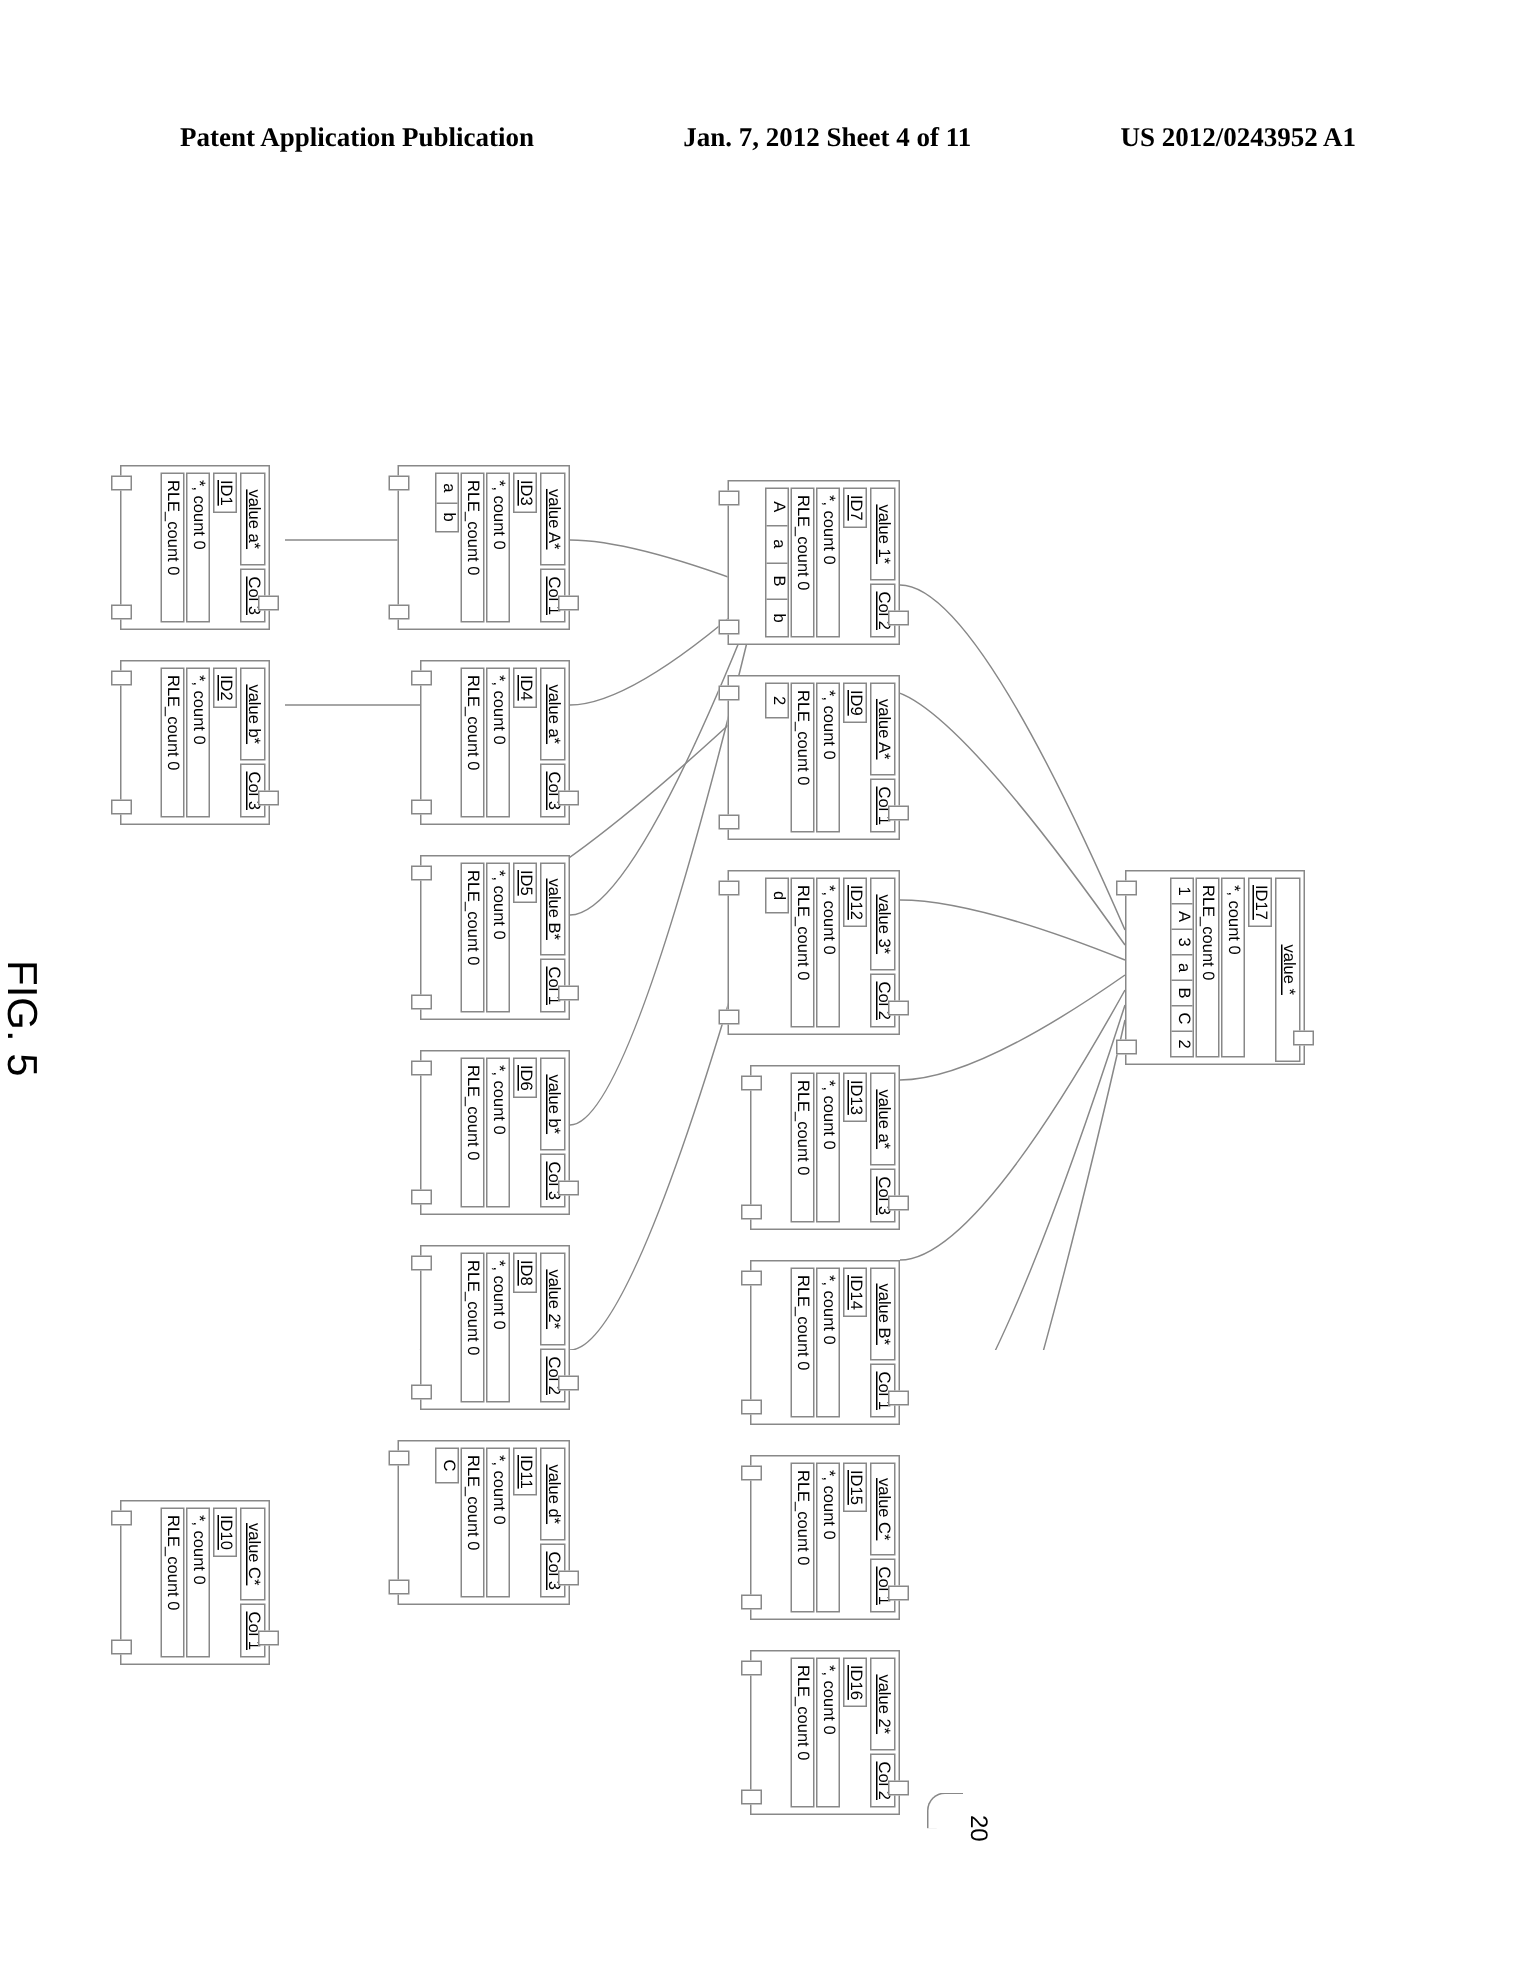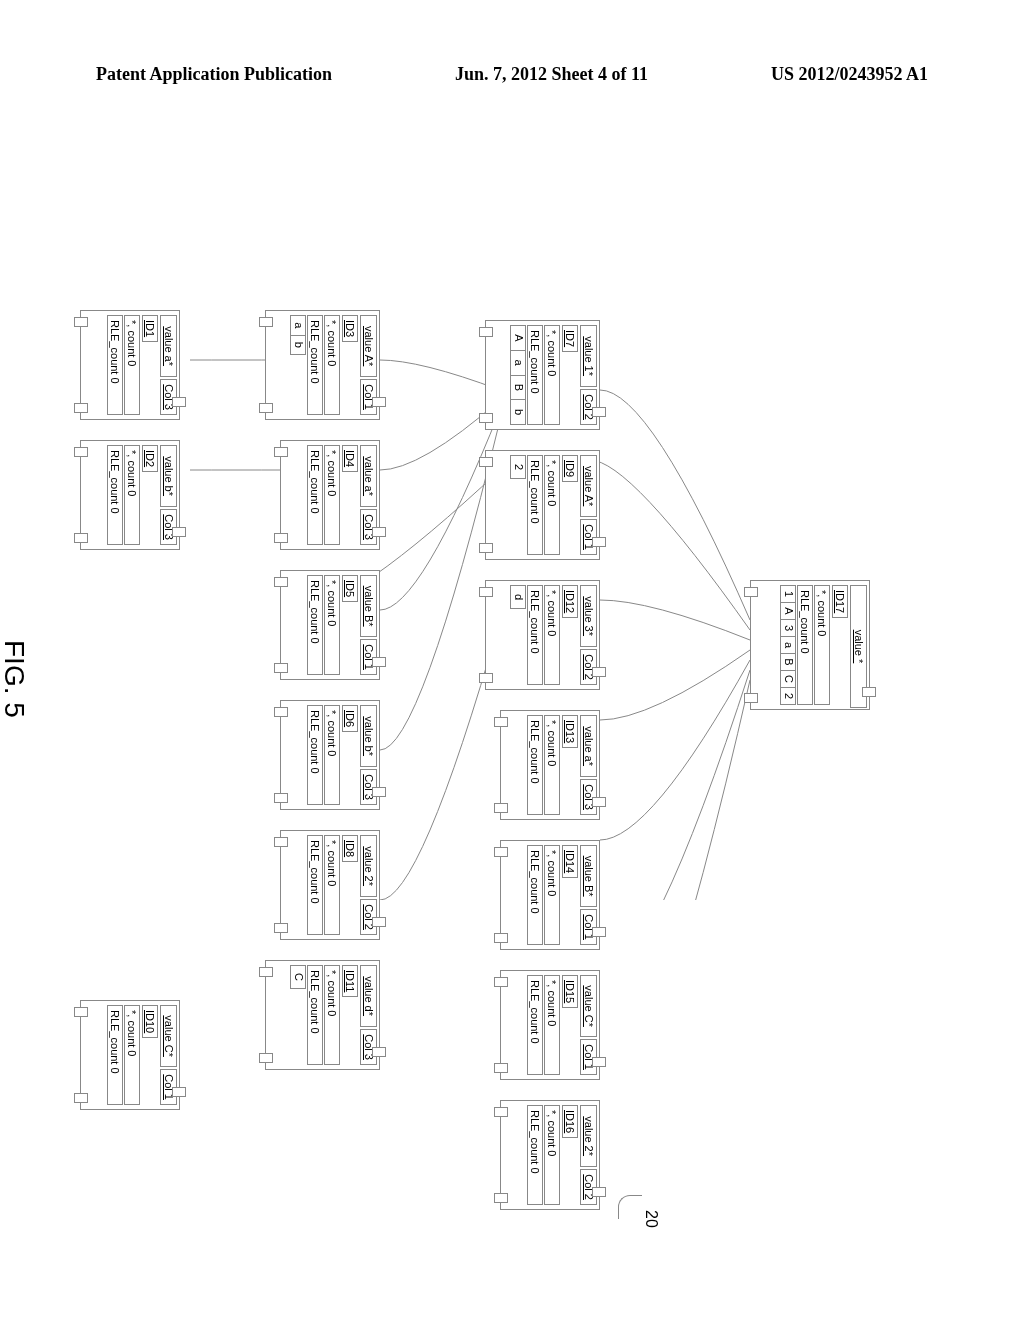--- a/index.html
+++ b/index.html
@@ -6,24 +6,24 @@
   body {
     width: 1024px;
     height: 1320px;
     font-family: "Times New Roman", serif;
     background: #fff;
     position: relative;
     color: #000;
   }
   .header {
     position: absolute;
-    top: 64px;
+    top: 81px;
     left: 0;
     width: 100%;
-    padding: 0 96px;
+    padding: 0 120px;
     display: flex;
     justify-content: space-between;
     font-size: 18px;
     font-weight: bold;
   }
   .diagram-area {
     position: absolute;
     top: 170px;
     left: 120px;
     width: 560px;
@@ -130,21 +130,21 @@
     width: 100%;
     height: 100%;
     pointer-events: none;
   }
 </style>
 </head>
 <body>
 
 <div class="header">
   <span>Patent Application Publication</span>
-  <span>Jun. 7, 2012  Sheet 4 of 11</span>
+  <span>Jan. 7, 2012  Sheet 4 of 11</span>
   <span>US 2012/0243952 A1</span>
 </div>
 
 <div class="diagram-area">
 
   <svg class="connections">
     <path d="M 280 100 Q 50 200 50 250" stroke="#888" fill="none"></path>
     <path d="M 290 100 Q 120 220 120 260" stroke="#888" fill="none"></path>
     <path d="M 300 100 Q 260 200 260 250" stroke="#888" fill="none"></path>
     <path d="M 310 100 Q 380 200 380 250" stroke="#888" fill="none"></path>

